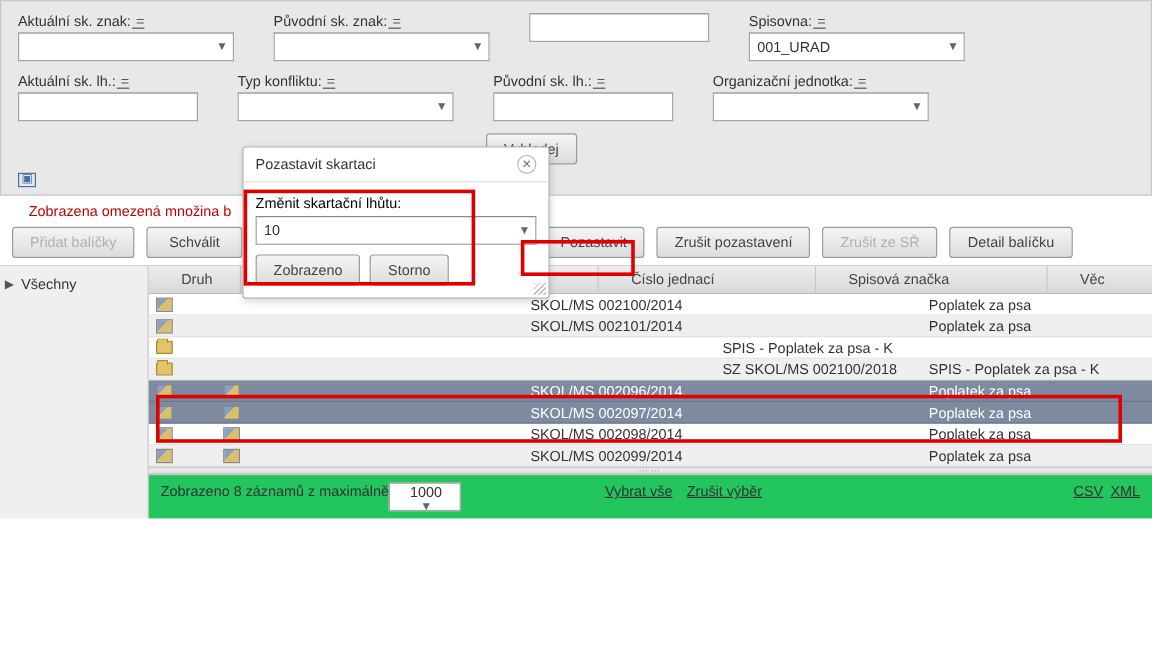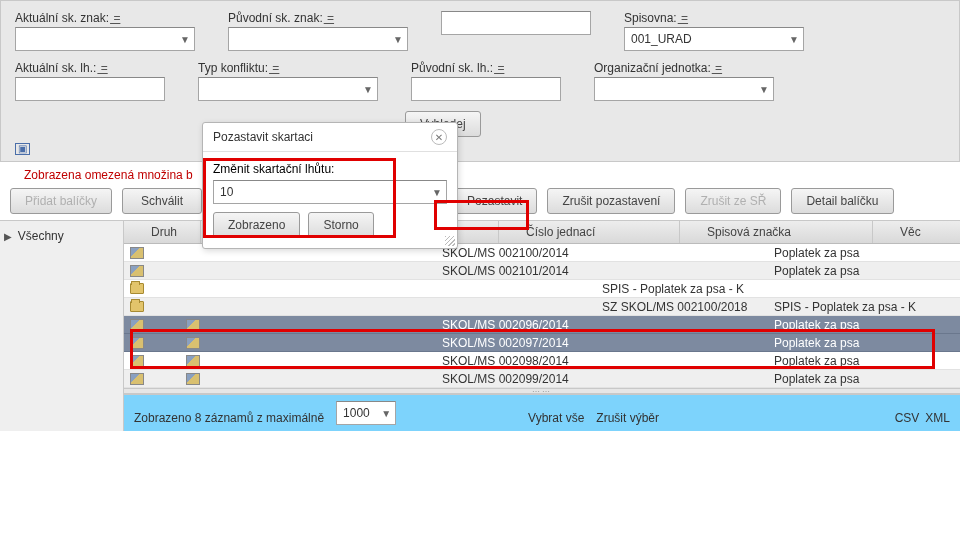--- a/index.html
+++ b/index.html
@@ -37,25 +37,25 @@
     .col-vec { flex: 1; }
     .grow { display: flex; border-bottom: 1px solid #e2e2e2; height: 18px; align-items: center; color: #333; font-size: 12px; }
     .grow.alt { background: #efefef; }
     .grow.sel { background: #7d8aa0; color: #fff; border-bottom: 1px solid #6a778d; }
     .gc { padding: 0 6px; }
     .gc.col-drh, .gc.col-ic1 { display: flex; align-items: center; justify-content: flex-start; }
     .pencil { width: 14px; height: 12px; display: inline-block; background: linear-gradient(135deg, #8aa0c0 40%, #d9c070 40%); border: 1px solid #888; }
     .folder { width: 14px; height: 11px; display: inline-block; background: #e2c46b; border: 1px solid #a78a32; border-radius: 1px; position: relative; }
     .folder::before { content:""; position:absolute; top:-3px; left:0; width:7px; height:3px; background:#e2c46b; border:1px solid #a78a32; border-bottom:none; border-radius:1px 1px 0 0; }
     .hsplit { height: 6px; background: #e6e6e6; border-top: 1px solid #c8c8c8; border-bottom: 1px solid #c8c8c8; text-align: center; color:#999; font-size:8px; letter-spacing:2px; line-height:6px; }
-    .footer { display: flex; align-items: flex-end; gap: 12px; padding: 6px 10px; background: #7dd3fc; border-top:1px solid #c8c8c8; color:#333; }
+    .footer { display: flex; align-items: flex-start; gap: 0; padding: 6px 10px; background: #22c55e; border-top:1px solid #c8c8c8; color:#333; }
     .footer .links { margin-left: 120px; display:flex; gap:12px; }
-    .footer a { color:#333; cursor:pointer; }
+    .footer a { color:#333; text-decoration: underline; cursor:pointer; }
     .footer .right { margin-left:auto; display:flex; gap:6px; }
-    .small-select { width: 60px; }
+    .small-select { width: 60px; flex-direction: column; }
 
     
     .modal { position: absolute; top: 122px; left: 202px; width: 256px; background: #fff; border: 1px solid #b5b5b5; border-radius: 3px; box-shadow: 1px 2px 6px rgba(0,0,0,.15); }
     .modal-title { padding: 6px 10px; font-size: 12px; color: #333; display:flex; justify-content: space-between; align-items:center; border-bottom:1px solid #e0e0e0; }
     .close-x { width:16px; height:16px; border:1px solid #bbb; border-radius:8px; display:inline-flex; align-items:center; justify-content:center; color:#777; font-size:10px; cursor:pointer; }
     .modal-body { padding: 10px; }
     .modal-body .lbl { margin-bottom: 4px; }
     .modal-body .sel { width: 100%; margin-bottom: 8px; }
     .modal-body .btns { display: flex; gap: 8px; }
     .resize-grip { position:absolute; right:2px; bottom:2px; width:10px; height:10px; background: repeating-linear-gradient(135deg, #bbb, #bbb 1px, transparent 1px, transparent 3px); }

